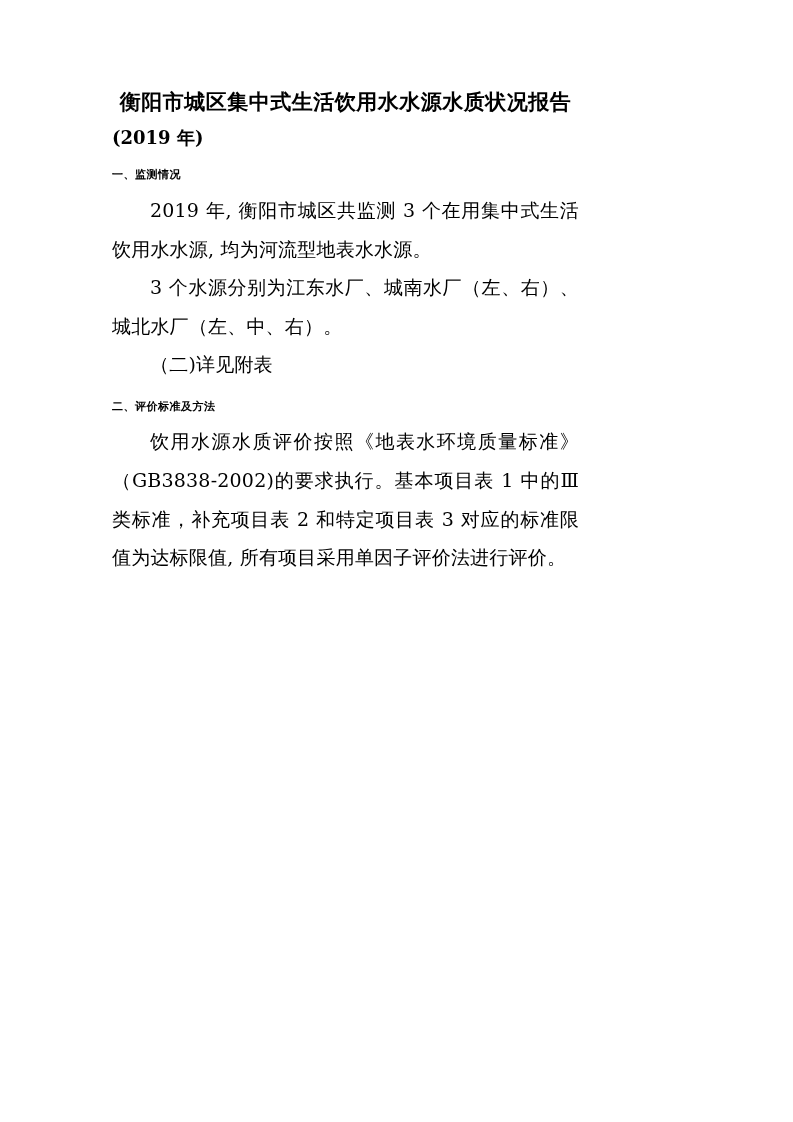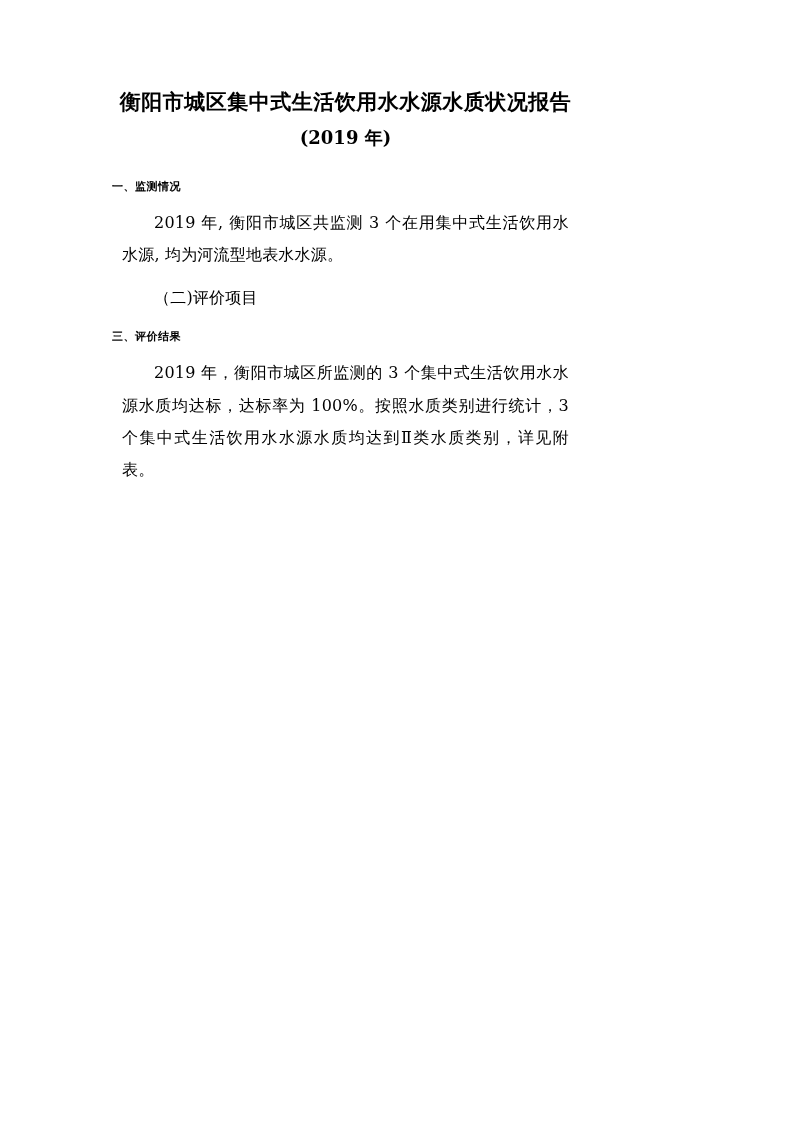--- a/index.html
+++ b/index.html
@@ -23,56 +23,57 @@
   }
   .doc-title {
     text-align: center;
     font-size: 21px;
     font-weight: bold;
     letter-spacing: 0.5px;
     margin: 0 0 6px 0;
     line-height: 1.5;
   }
   .doc-subtitle {
-    text-align: center;
+    text-align: left;
     font-size: 18px;
     font-weight: bold;
-    margin: 0 0 26px 0;
+    margin: 0 0 14px 0;
     line-height: 1.6;
   }
   .section-heading {
     font-size: 11px;
     font-weight: bold;
     margin: 14px 0 6px 0;
     line-height: 1.7;
     letter-spacing: 0.5px;
   }
   p.body-text {
-    font-size: 16px;
+    font-size: 19px;
     line-height: 2.03;
-    margin: 10px;
+    margin: 0;
     text-align: justify;
     text-justify: inter-ideograph;
     text-indent: 2em;
     letter-spacing: 0.2px;
   }
 </style>
 </head>
 <body>
 
 <div class="page">
 
   <h1 class="doc-title">衡阳市城区集中式生活饮用水水源水质状况报告</h1>
   <h2 class="doc-subtitle">(2019 年)</h2>
 
   <div>
     <div class="section-heading">一、监测情况</div>
     <p class="body-text">2019 年, 衡阳市城区共监测 3 个在用集中式生活饮用水水源, 均为河流型地表水水源。</p>
-    <p class="body-text">（二)评价项目</p>
+    <p class="body-text">3 个水源分别为江东水厂、城南水厂（左、右）、城北水厂（左、中、右）。</p>
+    <p class="body-text">（二)详见附表</p>
   </div>
 
+  <div>
+    <div class="section-heading">二、评价标准及方法</div>
+    <p class="body-text">饮用水源水质评价按照《地表水环境质量标准》（GB3838-2002)的要求执行。基本项目表 1 中的Ⅲ类标准，补充项目表 2 和特定项目表 3 对应的标准限值为达标限值, 所有项目采用单因子评价法进行评价。</p>
+  </div>
 
-  <div>
-    <div class="section-heading">三、评价结果</div>
-    <p class="body-text">2019 年，衡阳市城区所监测的 3 个集中式生活饮用水水源水质均达标，达标率为 100%。按照水质类别进行统计，3 个集中式生活饮用水水源水质均达到Ⅱ类水质类别，详见附表。</p>
-  </div>
 
 </div>
 
 </body></html>

